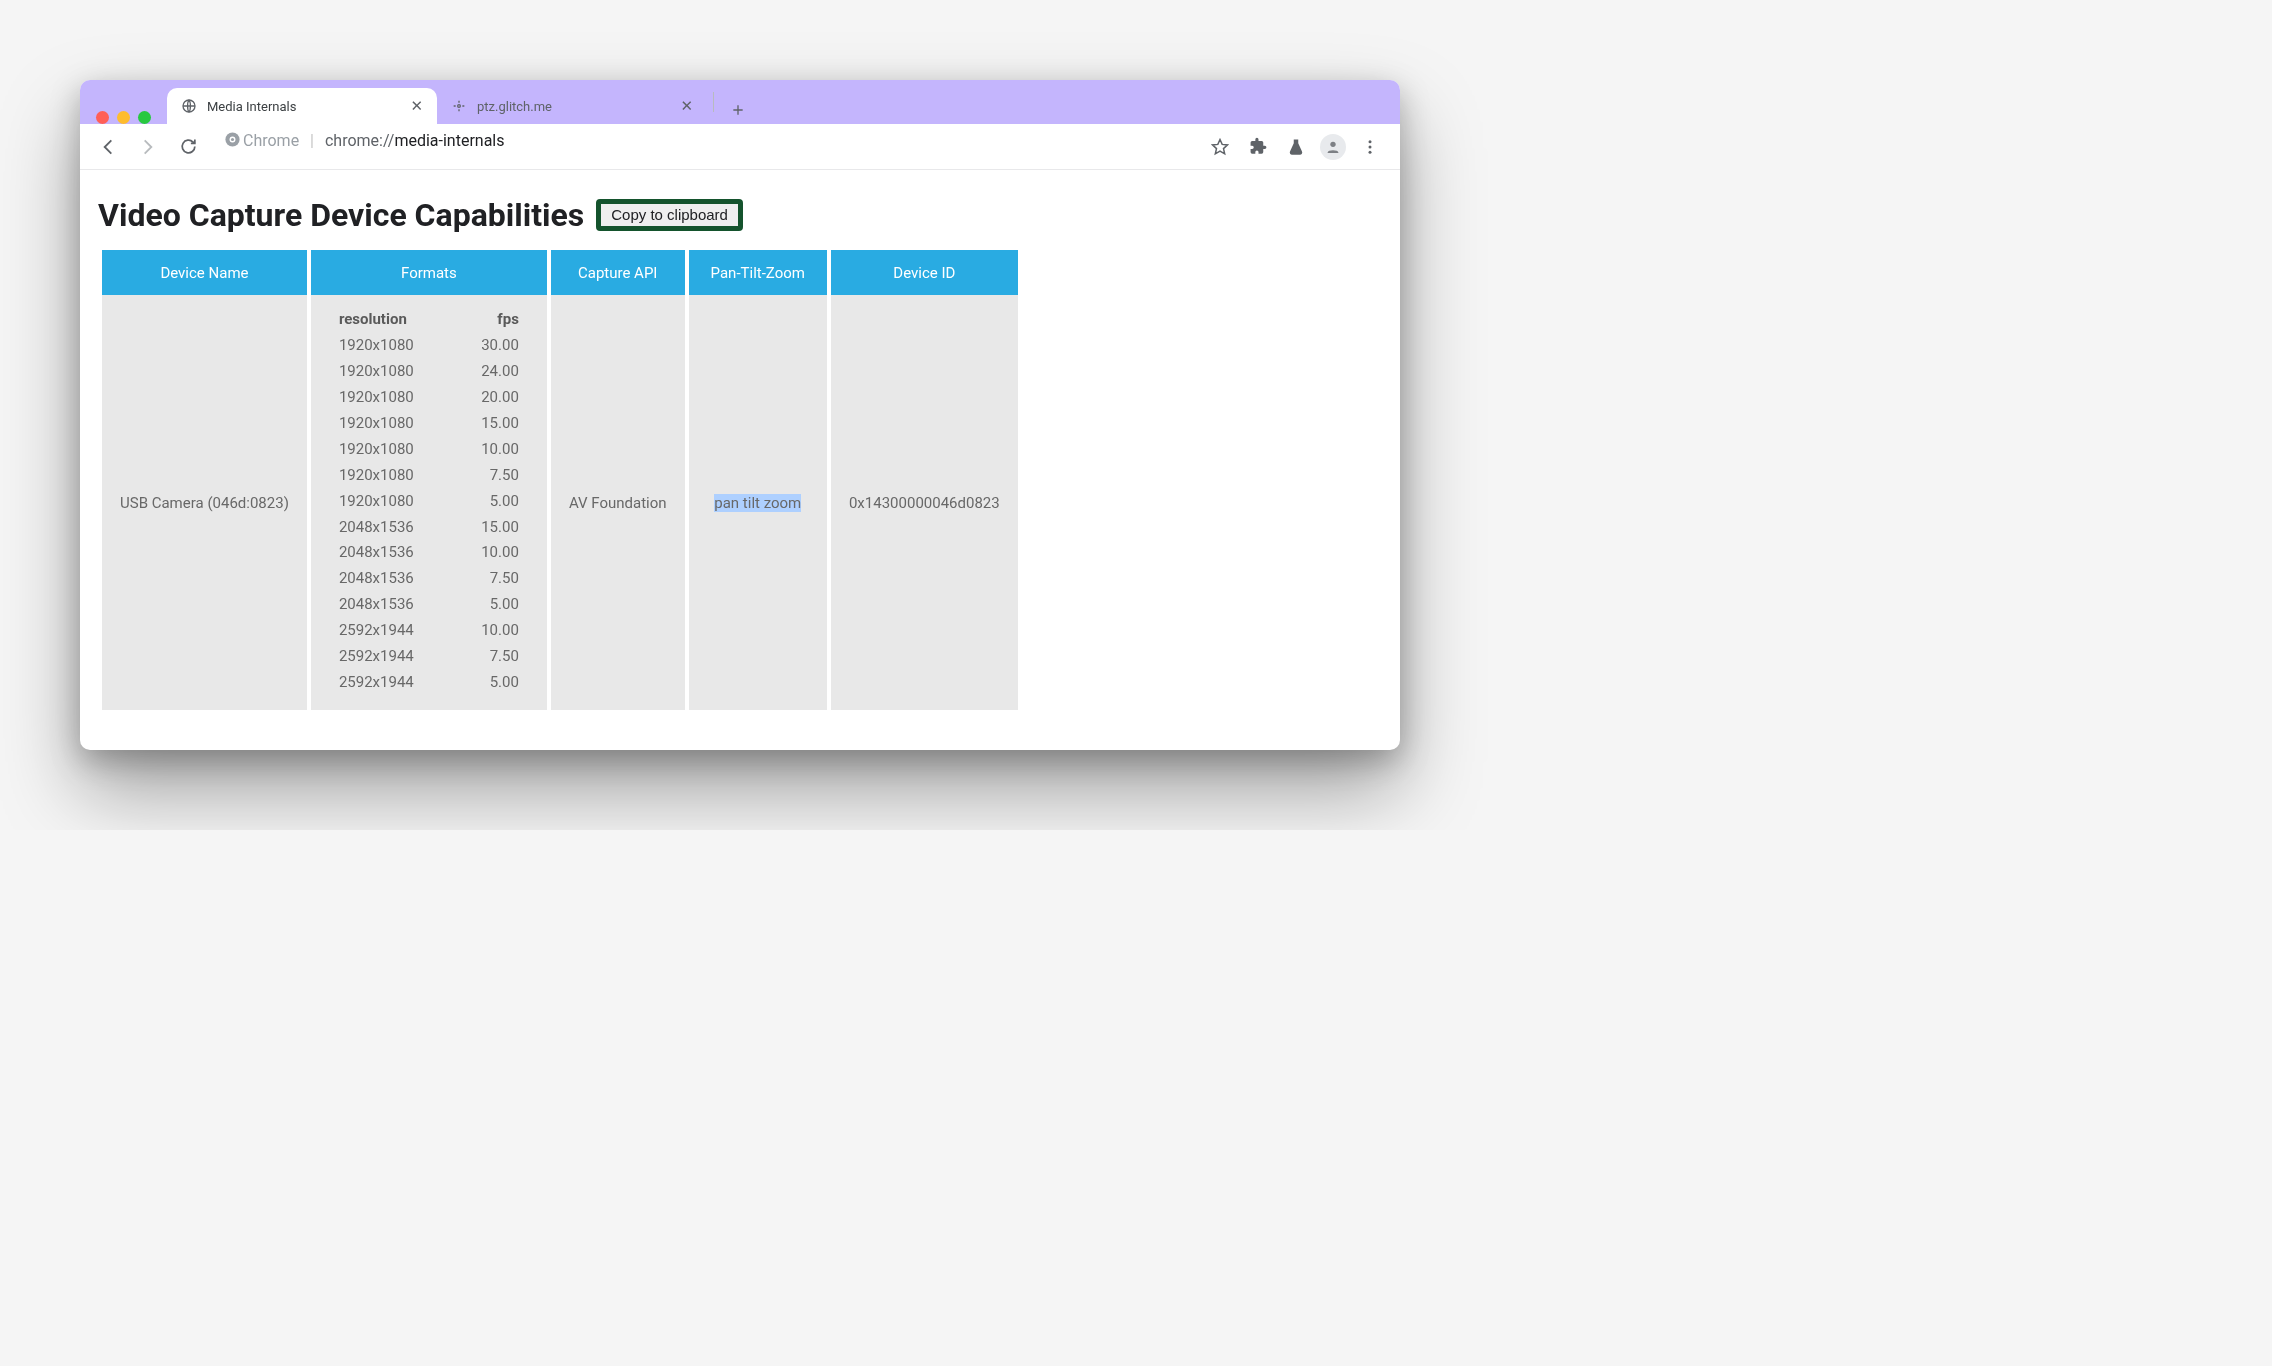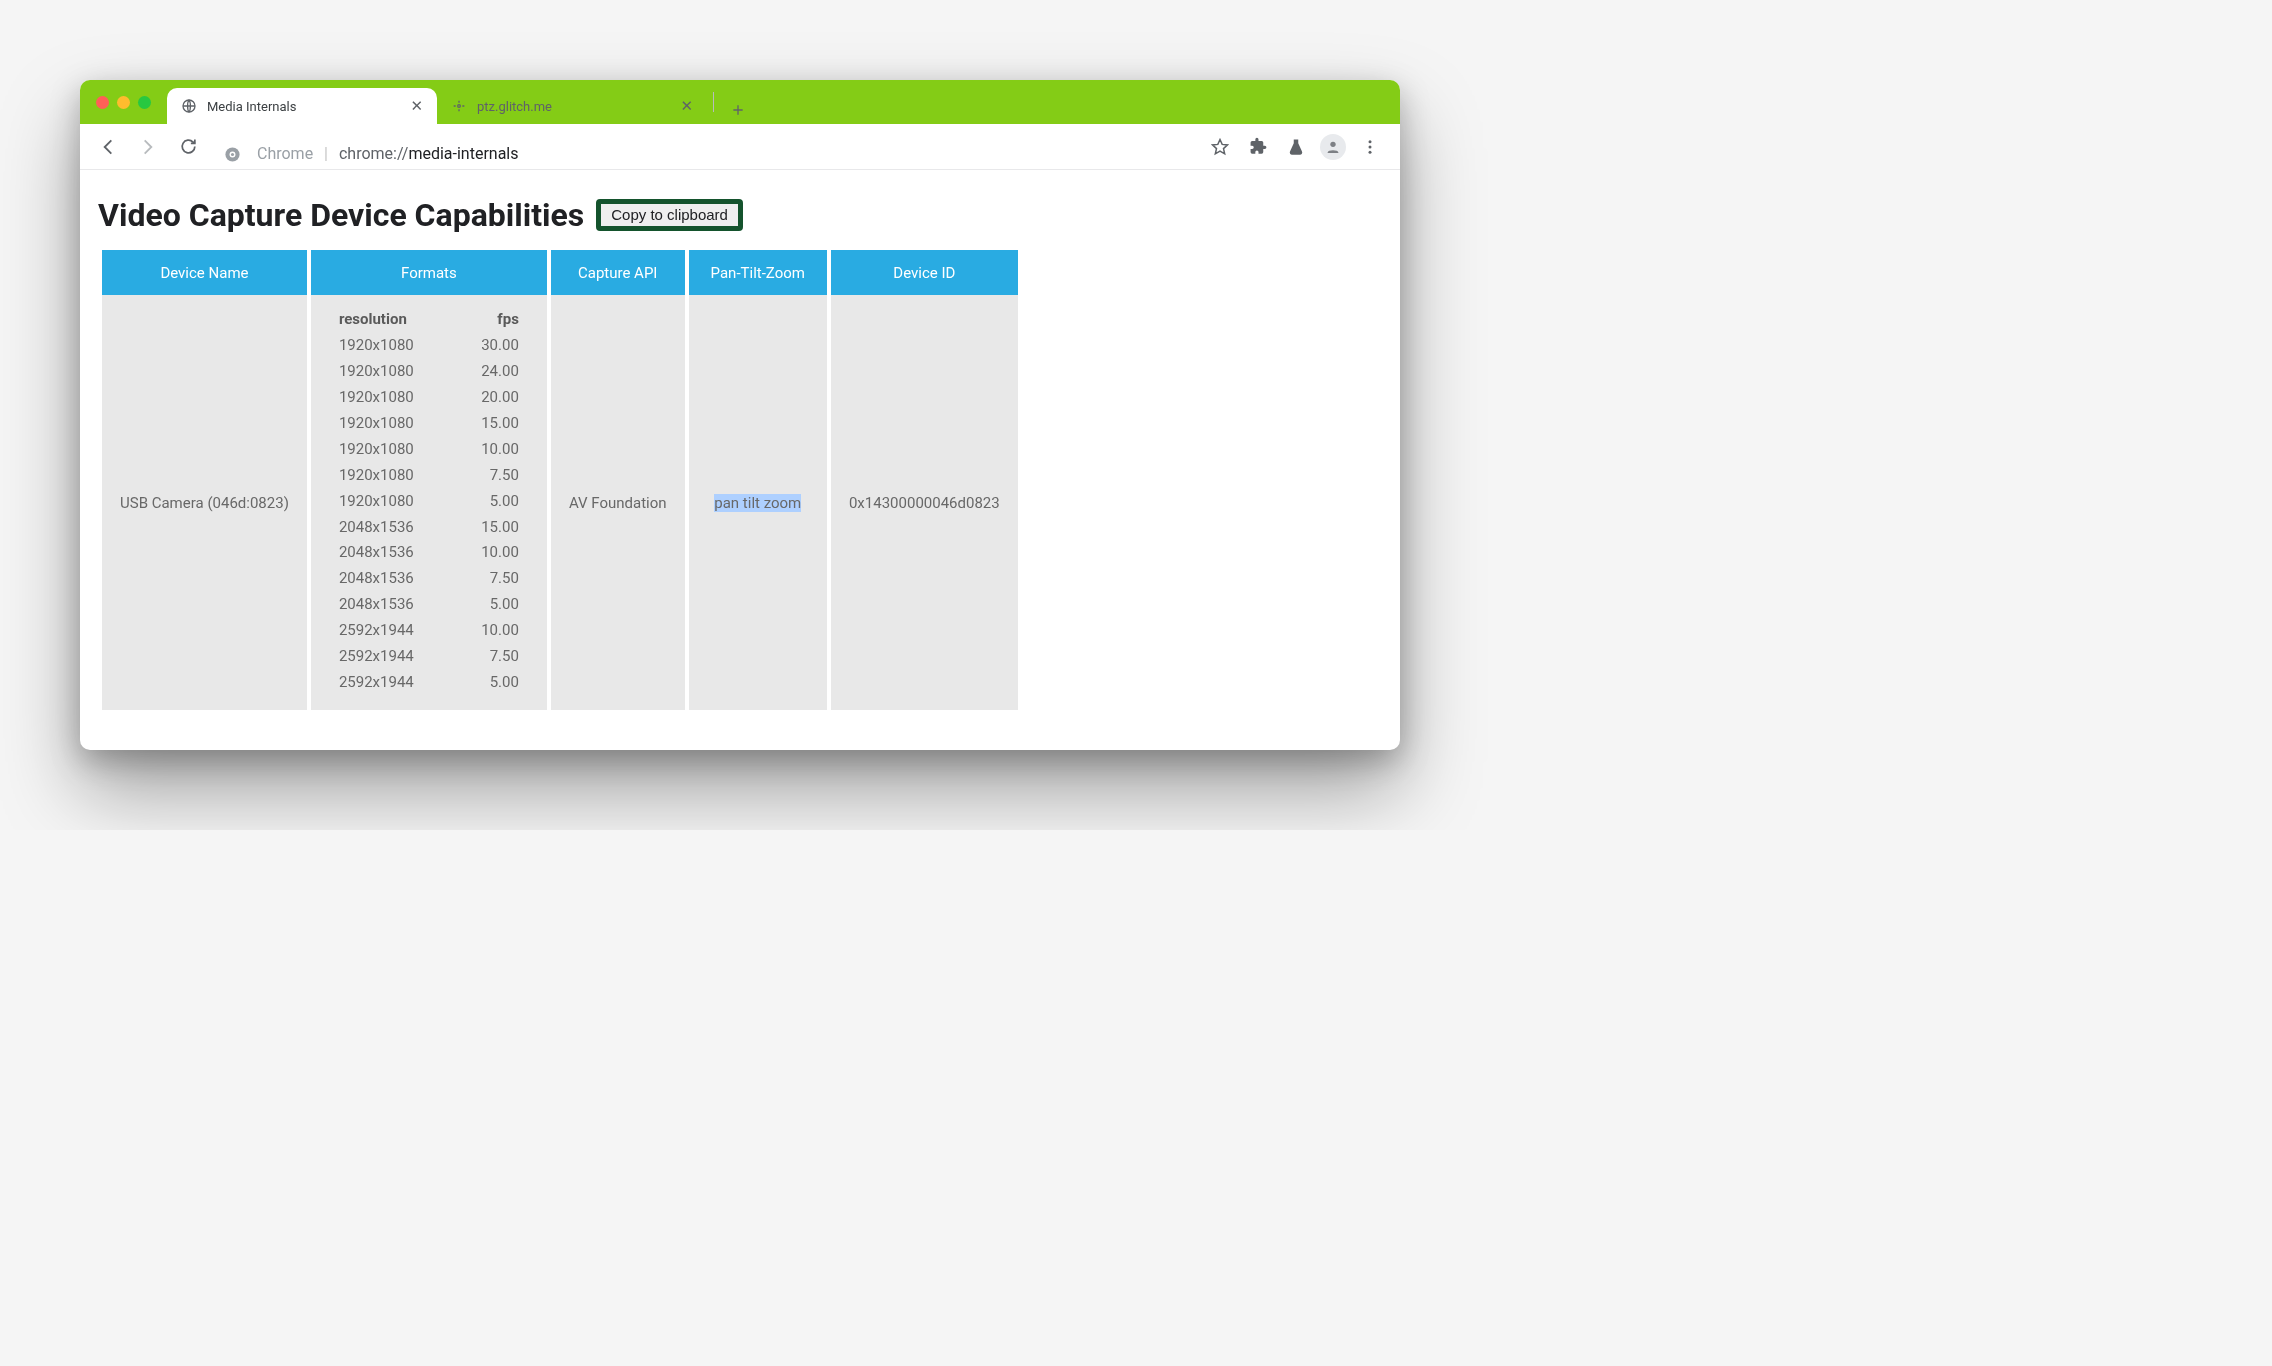--- a/index.html
+++ b/index.html
@@ -12,22 +12,22 @@
       width: 1320px;
       background: #fff;
       border-radius: 10px;
       box-shadow: 0 40px 80px rgba(0,0,0,0.35), 0 10px 30px rgba(0,0,0,0.25);
       overflow: hidden;
     }
 
     
     .tabstrip {
       display: flex;
-      align-items: center;
-      background: #84cc16;
+      align-items: flex-end;
+      background: #c4b5fd;
       height: 44px;
       padding: 0 10px;
     }
     .traffic { display: flex; gap: 8px; align-items: center; padding: 0 10px 0 6px; }
     .dot { width: 13px; height: 13px; border-radius: 50%; }
     .dot.red { background: #ff5f57; }
     .dot.yellow { background: #febc2e; }
     .dot.green { background: #28c840; }
 
     .tabs-row { display: flex; align-items: flex-end; height: 44px; padding-top: 8px; margin-left: 6px; }
@@ -58,25 +58,25 @@
       height: 46px;
       padding: 0 10px;
       gap: 4px;
       border-bottom: 1px solid #e8e8ea;
     }
     .tbtn { width: 36px; height:36px; display:flex;align-items:center;justify-content:center;color:#5f6368;border-radius:50%;}
     .tbtn.dim { color:#b8bbbe; }
     .omnibox {
       flex: 1;
       display: flex;
-      align-items: flex-end;
+      align-items: flex-start;
       height: 32px;
       border-radius: 16px;
       padding: 0 14px;
-      gap: 16px;
+      gap: 2px;
       font-size: 16px;
       color:#5a5a5a;
     }
     .omnibox .lock { color:#5f6368; display:flex;align-items:center;}
     .omni-text { color:#9aa0a6; }
     .omni-text .scheme { color:#5f6368; }
     .omni-text .path { color:#202124; }
     .right-icons { display:flex; align-items:center; gap:10px; padding: 0 6px;}
     .right-icons .ico { width:28px;height:28px;display:flex;align-items:center;justify-content:center;color:#5f6368;}
     .avatar { width:26px;height:26px;border-radius:50%;background:#e8eaed;display:flex;align-items:center;justify-content:center;color:#5f6368;}

